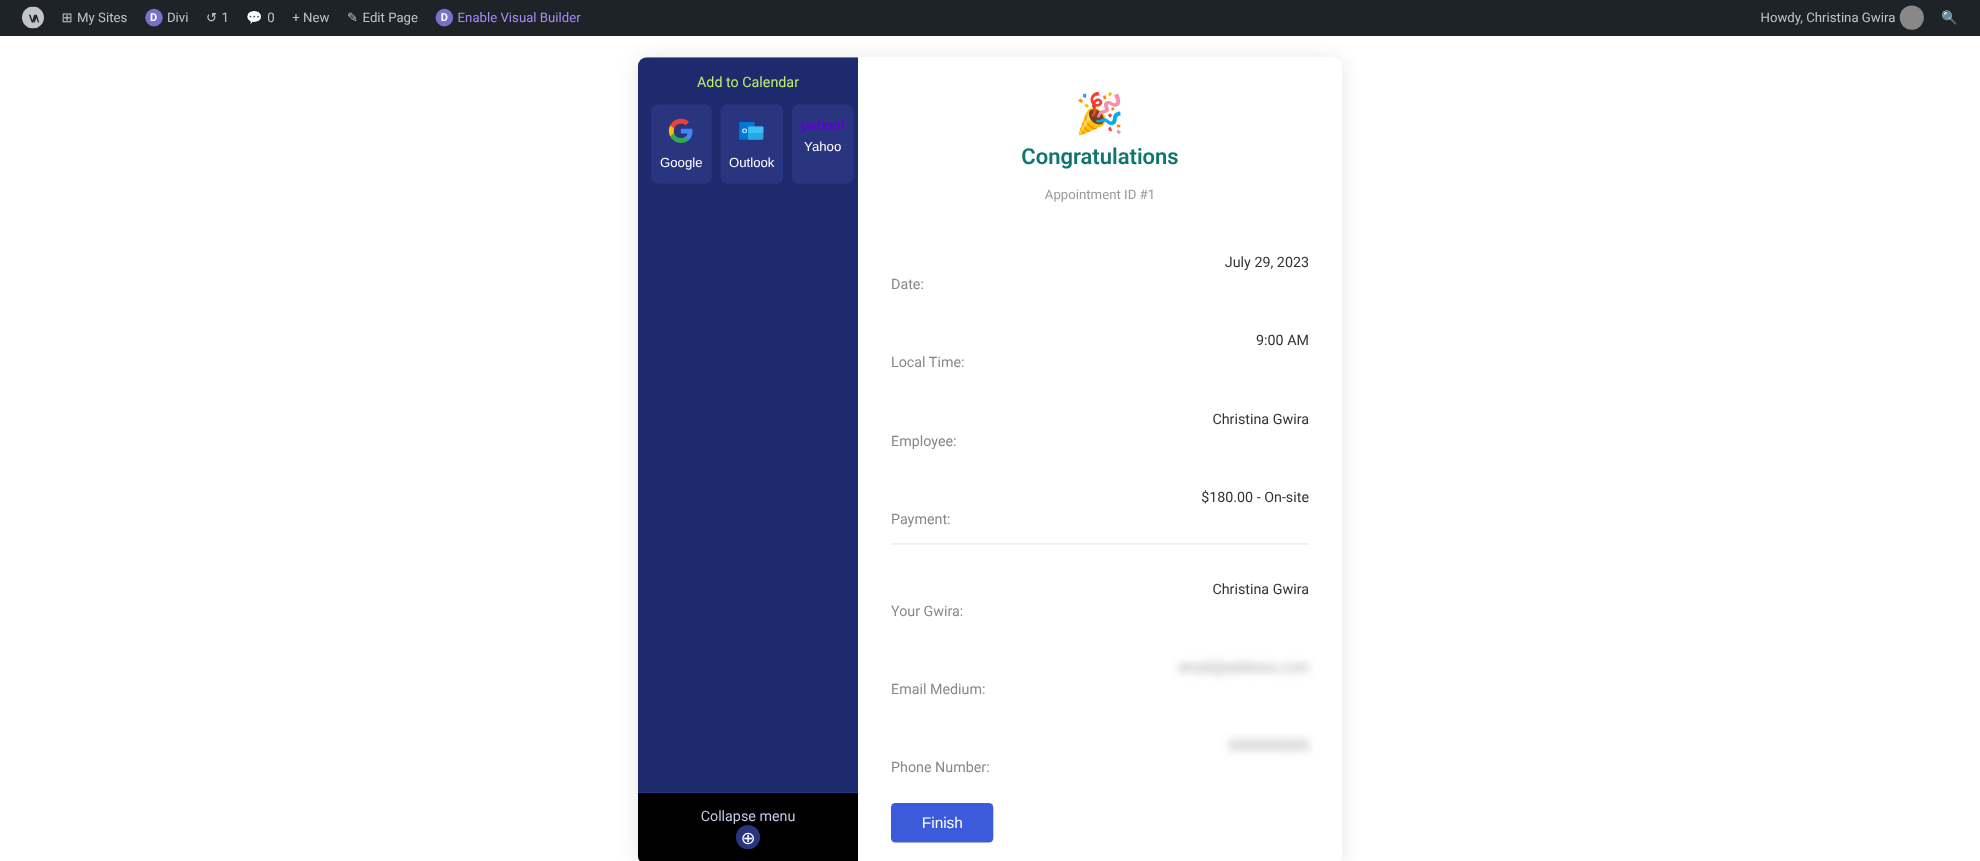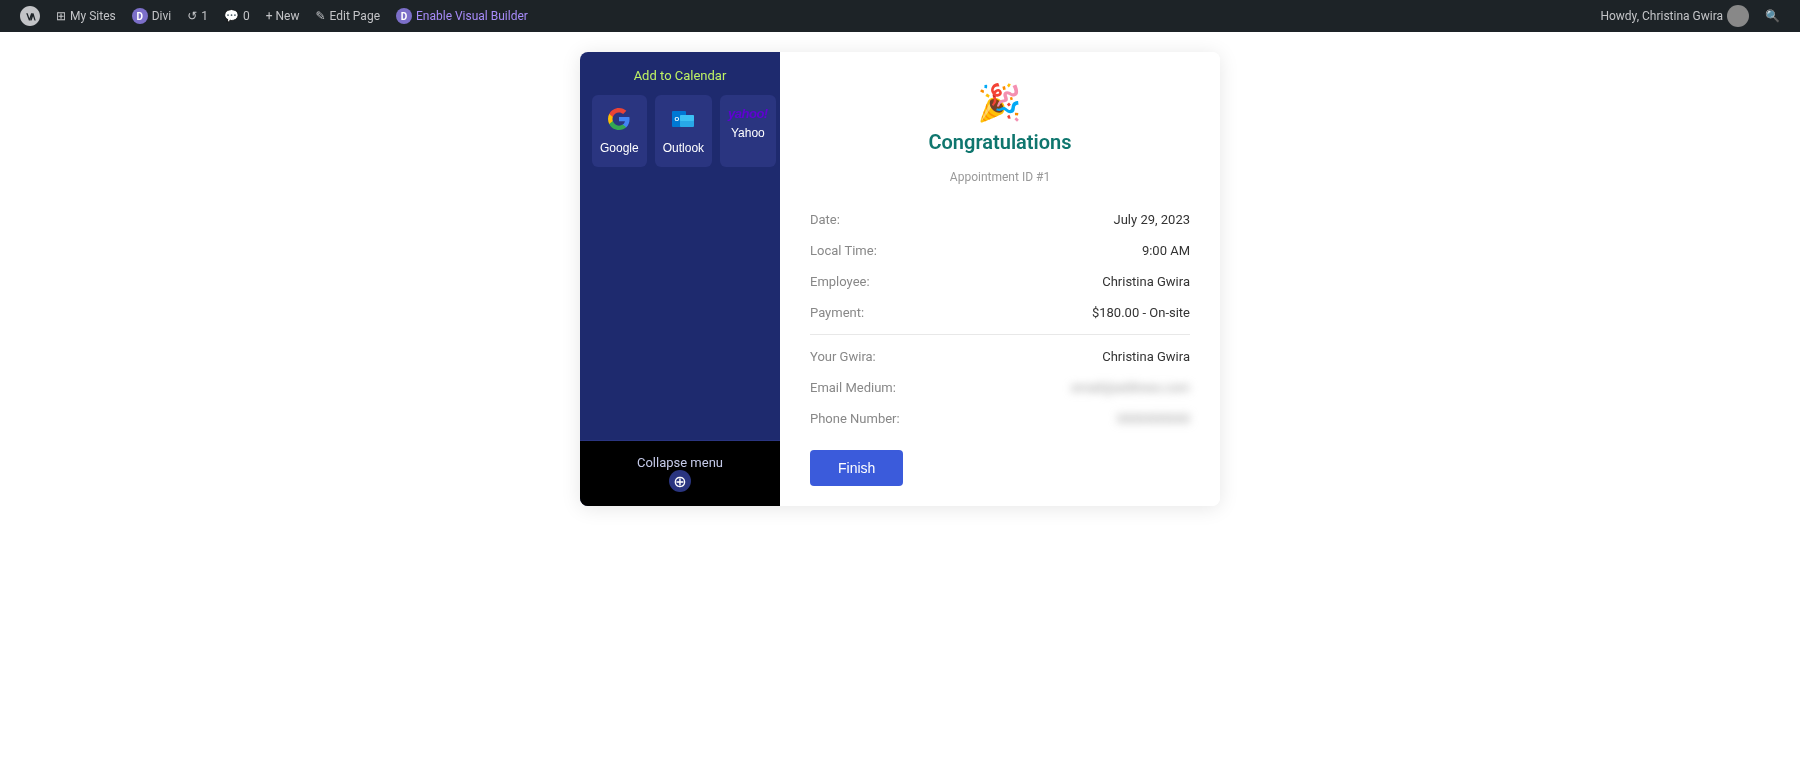--- a/index.html
+++ b/index.html
@@ -166,20 +166,21 @@
     .detail-row {
       display: flex;
       justify-content: space-between;
       align-items: center;
       padding: 8px 0;
       font-size: 13px;
     }
     .detail-label {
       color: #888;
       font-weight: 400;
+      margin-top: 40px;
     }
     .detail-value {
       color: #333;
       font-weight: 400;
       text-align: right;
     }
     .detail-value.blurred {
       filter: blur(4px);
       user-select: none;
       color: #999;

